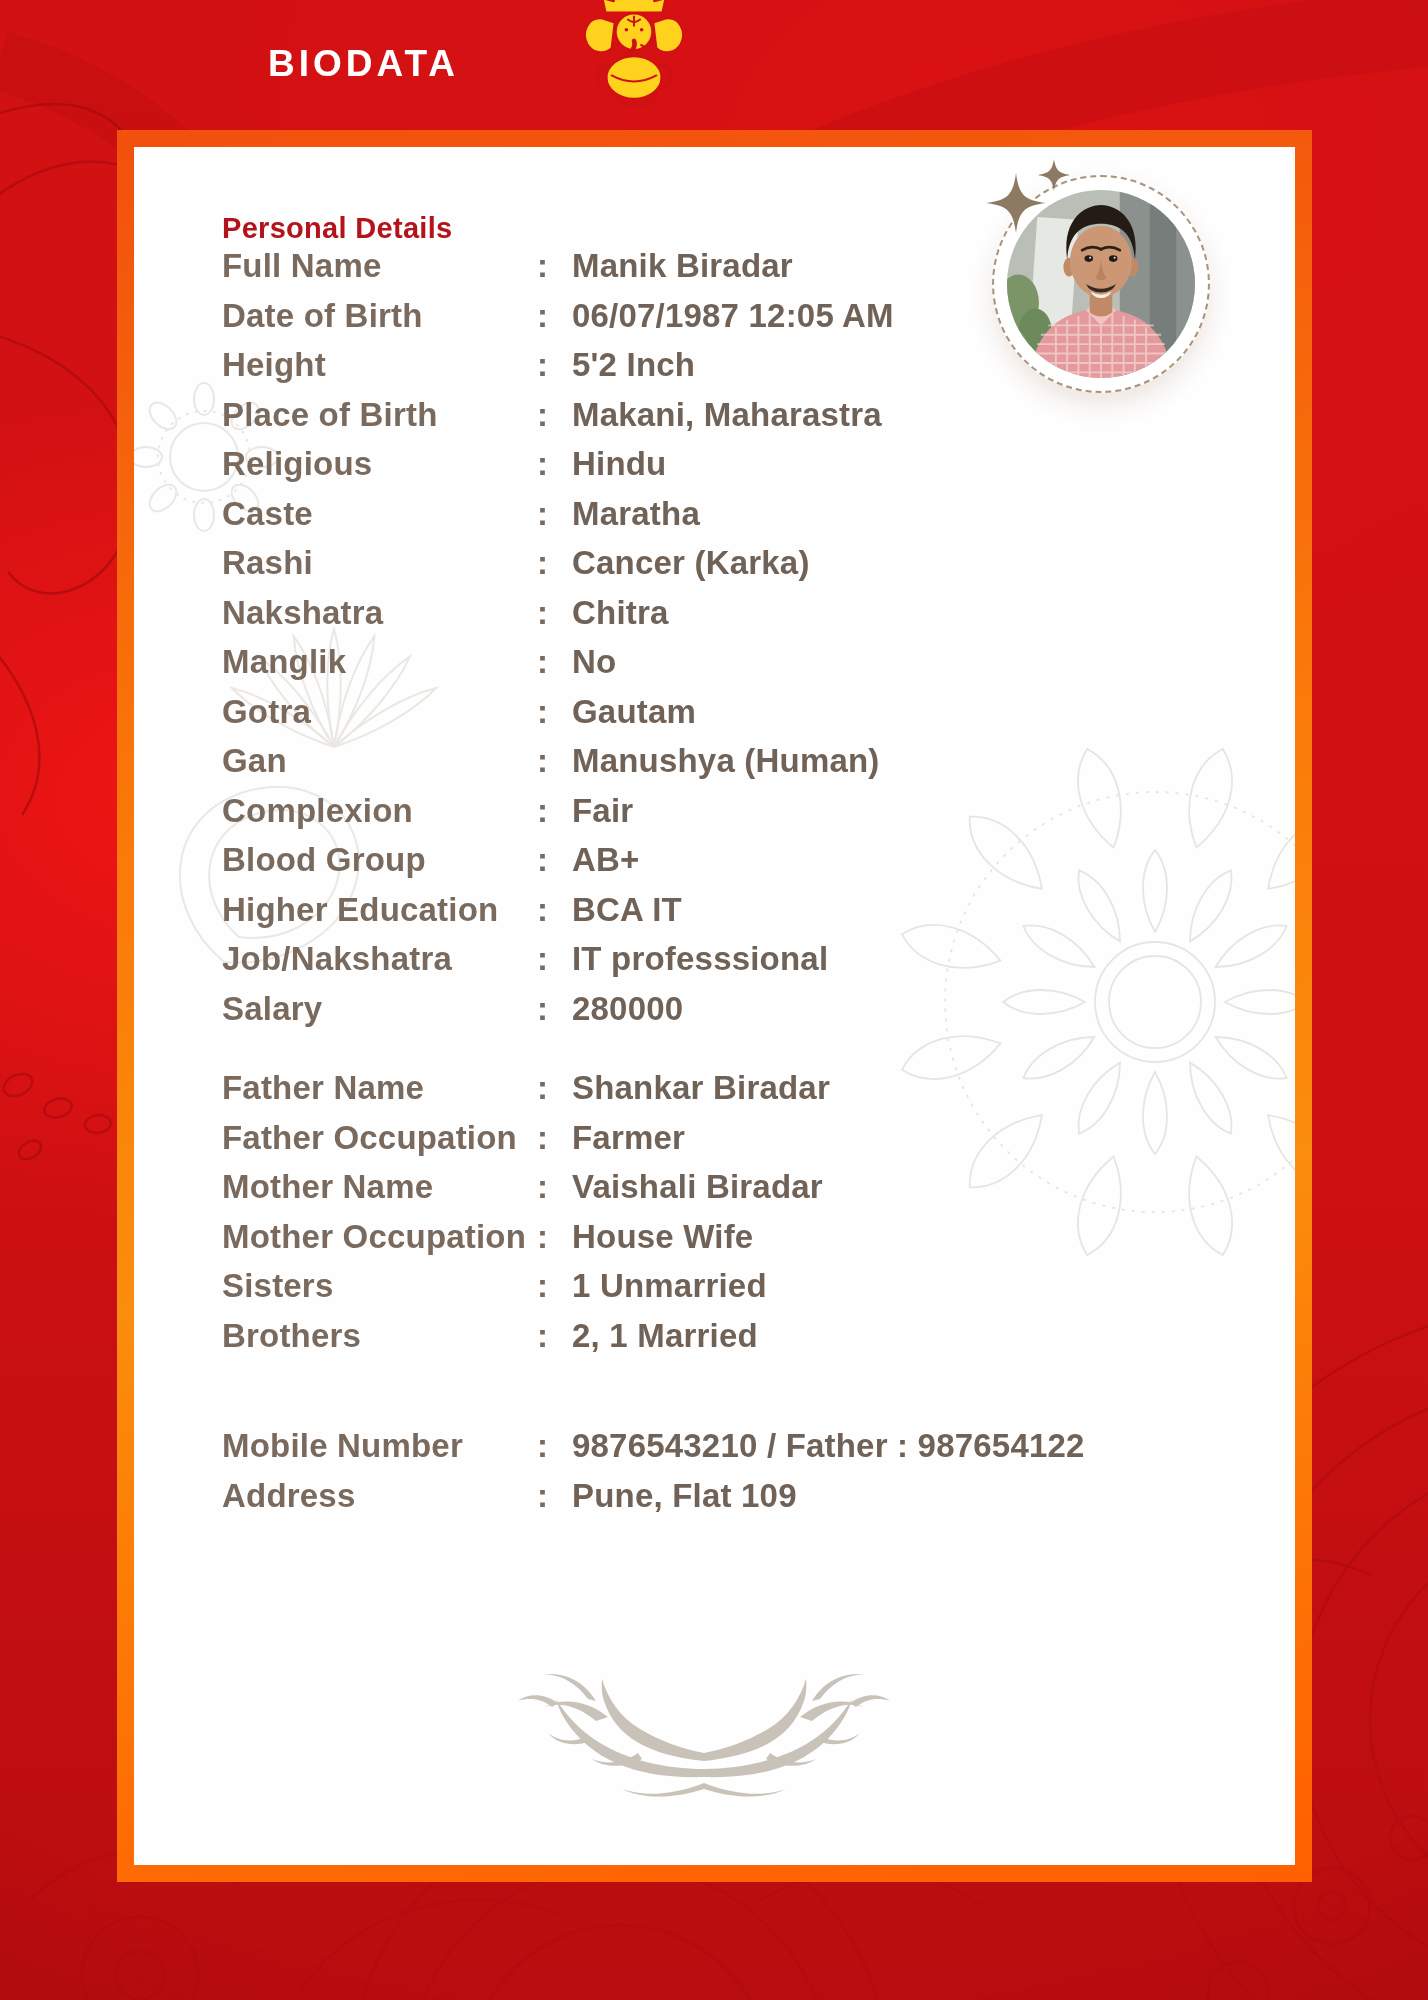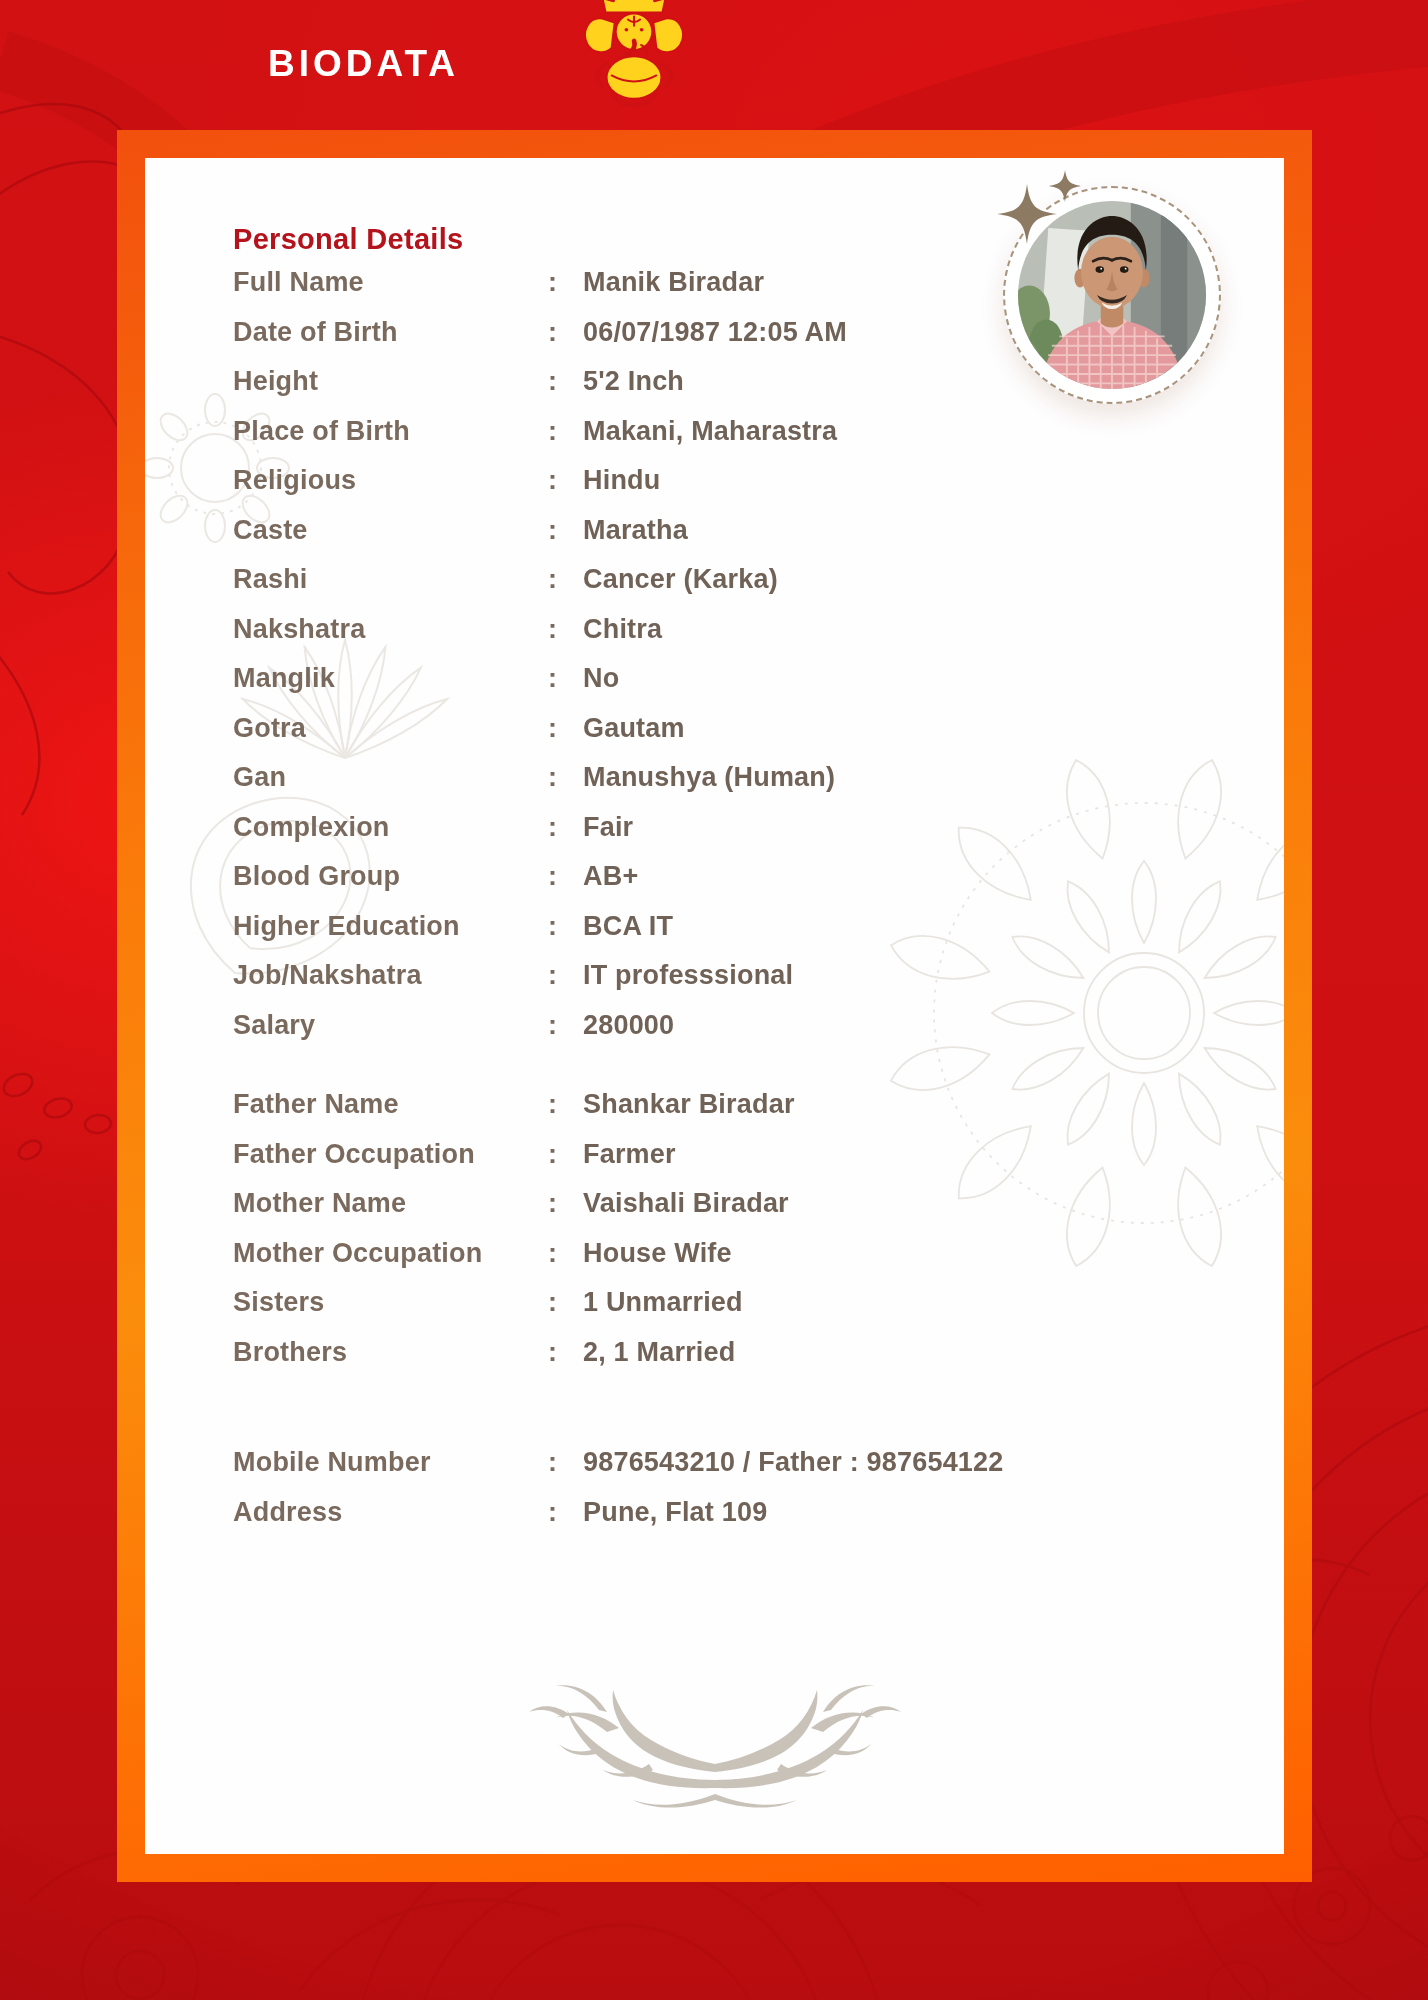--- a/index.html
+++ b/index.html
@@ -22,34 +22,34 @@
   
   .hdr{position:absolute;left:0;top:0;width:100%;height:130px;z-index:3;}
   .brand{position:absolute;left:268px;top:26px;font-size:37px;letter-spacing:4px;color:#ffffff;line-height:44px;margin-top:16px;}
   .ganesha{position:absolute;left:578px;top:-14px;}
   .mantra{position:absolute;left:983px;top:24px;transform:translateX(-50%);
     font-size:38px;color:#ffffff;white-space:nowrap;line-height:46px;
     font-family:"Liberation Sans","DejaVu Sans",sans-serif;}
   
   .card{
     position:absolute;left:117px;top:130px;width:1195px;height:1752px;z-index:2;
-    box-sizing:border-box;padding:28px;
+    box-sizing:border-box;padding:17px;
     background:linear-gradient(172deg,#f2500d 0%,#fa7a0a 38%,#fb8d0c 62%,#ff5f00 100%);
   }
   .card-inner{position:relative;width:100%;height:100%;background:#fefefe;overflow:hidden;}
   .wm{position:absolute;}
   .wm-left{left:-30px;top:230px;}
   .wm-right{right:-80px;top:535px;}
   
   .s{position:absolute;left:88px;right:30px;}
   .s h2{margin:0;font-size:29px;line-height:34px;color:#b5131c;letter-spacing:.3px;}
   .s1{top:64px;}  .s1 h2{margin-bottom:2px;}
   .s2{top:922px;} .s2 h2{margin-bottom:13px;}
   .s3{top:1280px;}.s3 h2{margin-bottom:12px;}
-  .row{display:flex;height:49.5px;align-items:center;font-size:27px;letter-spacing:.2px;}
+  .row{display:flex;height:49.5px;font-size:33px;letter-spacing:.2px;}
   .lbl{width:315px;flex:none;color:#7a6a5e;}
   .sep{width:35px;flex:none;color:#7a6a5e;}
   .val{color:#706257;white-space:nowrap;}
   
   .photo-wrap{
     position:absolute;left:858px;top:28px;width:214px;height:214px;
     border-radius:50%;border:2px dashed #a8937c;background:#ffffff;
     box-shadow:0 12px 24px rgba(120,50,10,.12);
     display:flex;align-items:center;justify-content:center;
   }

